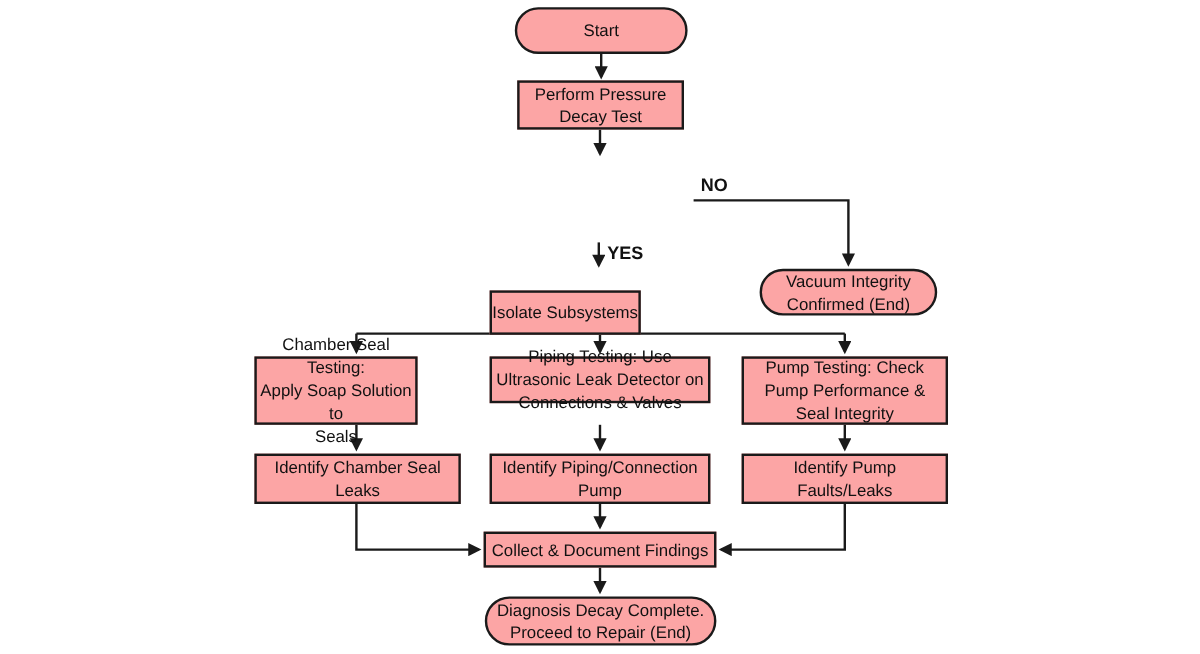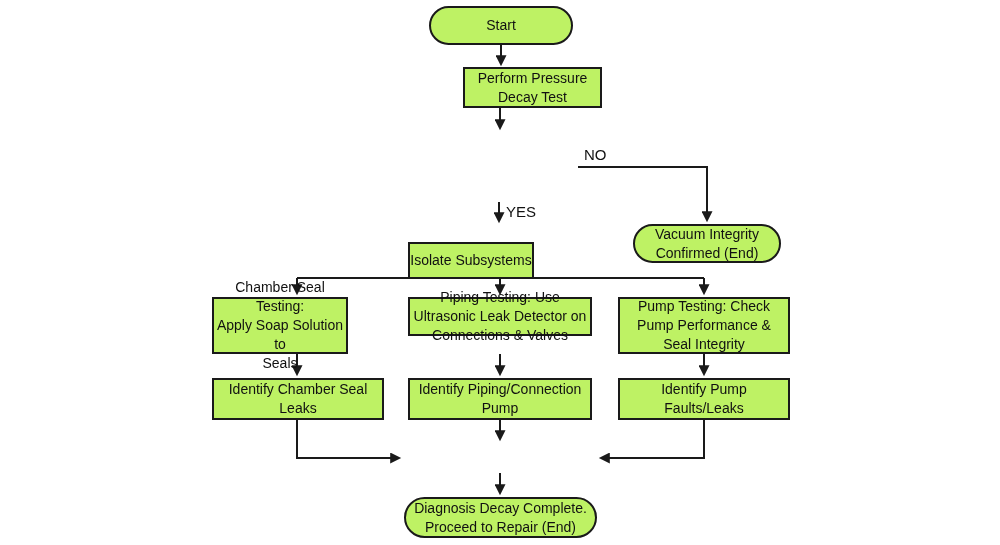--- a/index.html
+++ b/index.html
@@ -25,21 +25,21 @@
     height: 545px;
   }
   .edges polyline, .edges line {
     fill: none;
     stroke: #1a1a1a;
     stroke-width: 2;
   }
   .node {
     position: absolute;
     box-sizing: border-box;
-    background: #bef264;
+    background: #fca5a5;
     border: 2px solid #1a1a1a;
     display: flex;
     align-items: center;
     justify-content: center;
     text-align: center;
     font-size: 14px;
     line-height: 19px;
   }
   .stadium {
     border-radius: 21px;
@@ -65,20 +65,21 @@
   }
   .diamond-wrap .node-label {
     position: relative;
   }
   .edge-label {
     position: absolute;
     font-size: 15px;
     line-height: 16px;
     color: #111111;
     background: transparent;
+    font-weight: bold;
   }
 </style>
 </head>
 <body>
 
 <div class="canvas">
 
   <svg class="edges" width="1000" height="545" viewBox="0 0 1000 545" xmlns="http://www.w3.org/2000/svg">
     <defs>
       <marker id="arrow" viewBox="0 0 10 10" refX="8" refY="5" markerWidth="6.5" markerHeight="5.5" orient="auto">
@@ -100,21 +101,21 @@
     <polyline points="297,420 297,458 399,458" marker-end="url(#arrow)"></polyline>
     <polyline points="500,420 500,439" marker-end="url(#arrow)"></polyline>
     <polyline points="704,420 704,458 601,458" marker-end="url(#arrow)"></polyline>
     <polyline points="500,473 500,493" marker-end="url(#arrow)"></polyline>
   </svg>
 
   <div class="node stadium" style="left:429px; top:6px; width:144px; height:39px;">
     <span class="node-label">Start</span>
   </div>
 
-  <div class="node" style="left:431px; top:67px; width:139px; height:41px;margin-left:32px;">
+  <div class="node" style="left:431px; top:67px; width:139px; height:41px;">
     <span class="node-label">Perform Pressure
 Decay Test</span>
   </div>
 
 
   <div class="edge-label" style="left:584px; top:147px;">NO</div>
   <div class="edge-label" style="left:506px; top:204px;">YES</div>
 
   <div class="node" style="left:408px; top:225px; width:126px; height:37px;margin-top:17px;">
     <span class="node-label">Isolate Subsystems</span>
@@ -151,19 +152,22 @@
   <div class="node" style="left:408px; top:378px; width:184px; height:42px;">
     <span class="node-label">Identify Piping/Connection
 Pump</span>
   </div>
 
   <div class="node" style="left:618px; top:378px; width:172px; height:42px;">
     <span class="node-label">Identify Pump
 Faults/Leaks</span>
   </div>
 
+  <div class="node" style="left:403px; top:443px; width:194px; height:30px;">
+    <span class="node-label">Collect &amp; Document Findings</span>
+  </div>
 
   <div class="node stadium" style="left:404px; top:497px; width:193px; height:41px;">
     <span class="node-label">Diagnosis Decay Complete.
 Proceed to Repair (End)</span>
   </div>
 
 </div>
 
 </body></html>

